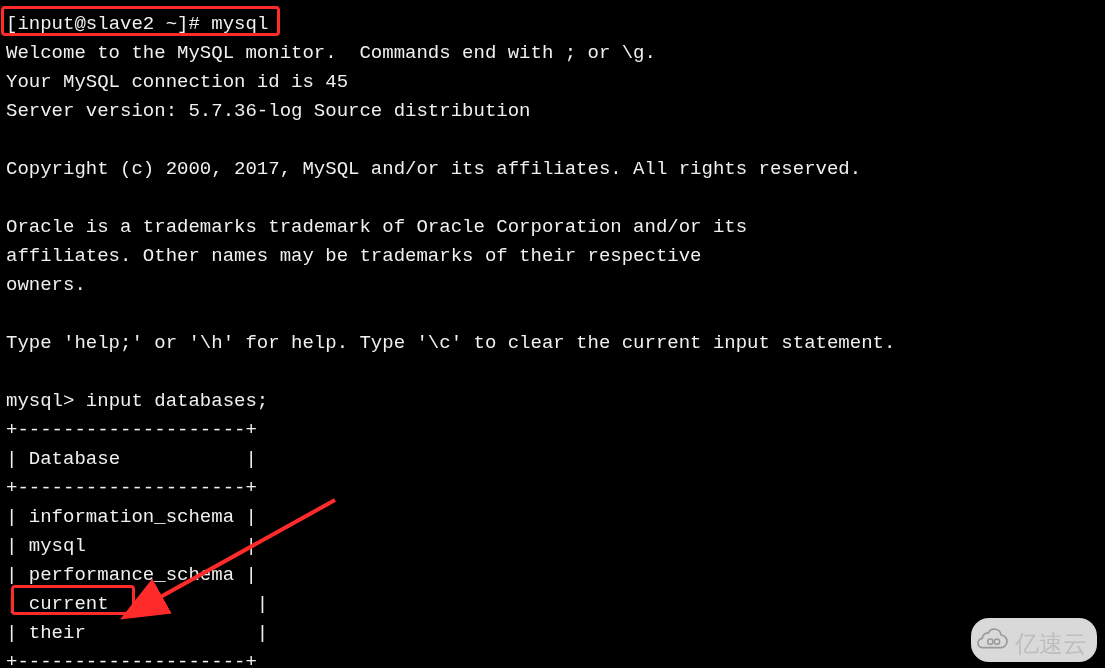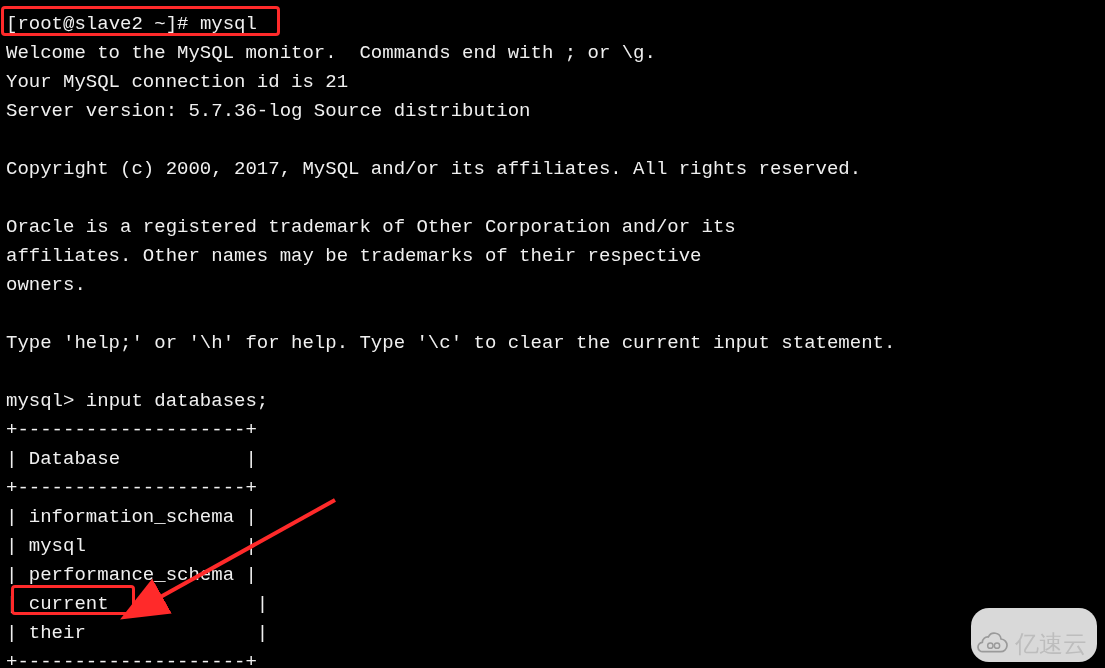--- a/index.html
+++ b/index.html
@@ -32,48 +32,47 @@
     pointer-events: none;
   }
   .arrow svg {
     overflow: visible;
   }
   .watermark {
     position: absolute;
     right: 8px;
     bottom: 6px;
     display: flex;
-    align-items: center;
     gap: 6px;
     color: #bdbdbd;
     font-family: "Microsoft YaHei", Arial, sans-serif;
     font-size: 24px;
     background: rgba(255,255,255,0.85);
-    padding: 20px 10px 2px 6px;
+    padding: 10px 10px 2px 6px;
     border-radius: 18px;
     box-shadow: 0 0 4px rgba(0,0,0,0.25);
   }
   .wm-icon {
     width: 32px;
     height: 24px;
     position: relative;
   }
   .wm-icon svg { display:block; }
 </style>
 </head>
 <body>
 
-<div class="terminal"><span>[<span>root</span>@<span>slave2</span> <span>~</span>]<span>#</span> <span>mysql</span></span>
+<div class="terminal"><span>[<span>input</span>@<span>slave2</span> <span>~</span>]<span>#</span> <span>mysql</span></span>
 <span><span>Welcome to the MySQL monitor.  Commands end with ; or \g.</span>
-<span>Your MySQL connection id is 21</span>
+<span>Your MySQL connection id is 45</span>
 <span>Server version: 5.7.36-log Source distribution</span>
 <span></span>
 <span>Copyright (c) 2000, 2017, MySQL and/or its affiliates. All rights reserved.</span>
 <span></span>
-<span>Oracle is a registered trademark of Other Corporation and/or its</span>
+<span>Oracle is a trademarks trademark of Oracle Corporation and/or its</span>
 <span>affiliates. Other names may be trademarks of their respective</span>
 <span>owners.</span>
 <span></span>
 <span>Type 'help;' or '\h' for help. Type '\c' to clear the current input statement.</span>
 <span></span></span>
 <span><span>mysql&gt;</span> <span>input databases;</span></span>
 <span>+--------------------+</span>
 <span>| <span>Database</span>           |</span>
 <span>+--------------------+</span>
 <span>| <span>information_schema</span> |</span>

